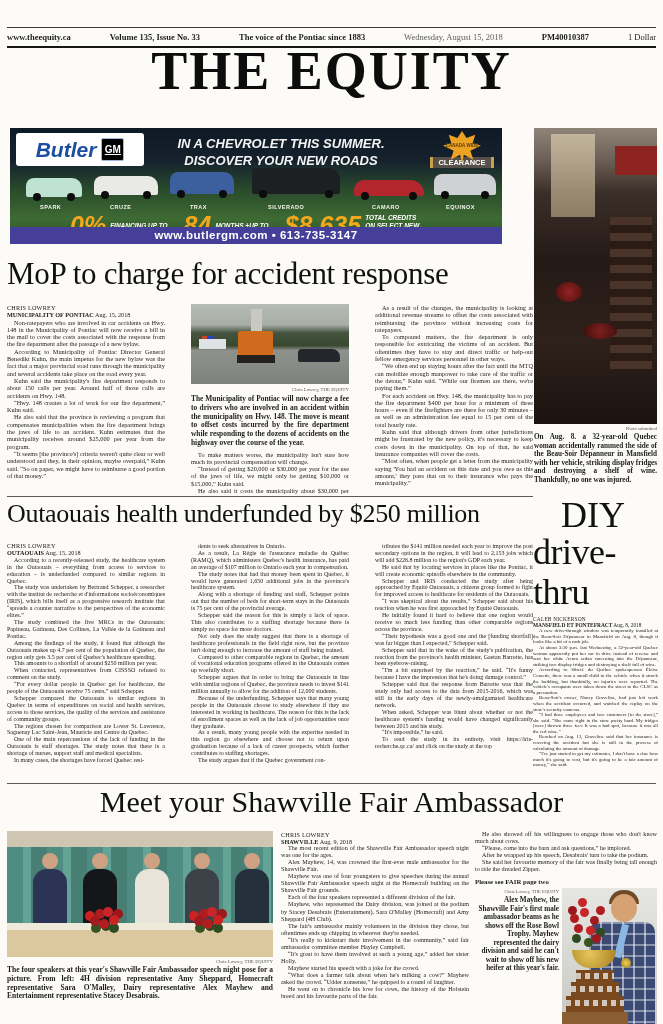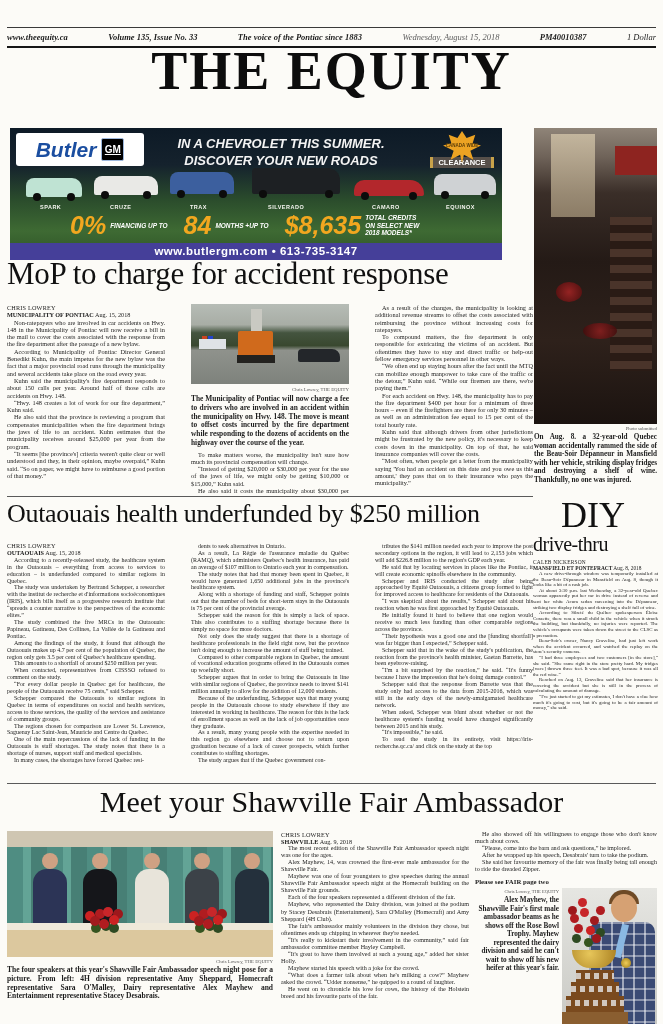--- a/index.html
+++ b/index.html
@@ -3,31 +3,31 @@
 <meta charset="utf-8">
 <style>
   html,body { margin:0; padding:0; background:#e8e8e4; }
   .page { position:relative; width:663px; height:1024px; margin:0 auto; background:#fcfbf7;
           font-family:"Liberation Serif", serif; color:#1c1c1c; overflow:hidden; }
 
   
   .topbar { position:absolute; left:7px; right:7px; top:27px; height:18px;
             border-top:1.5px solid #3a3a3a; border-bottom:2.5px solid #161616;
             display:flex; align-items:center; justify-content:space-between;
-            font-size:8.5px; white-space:nowrap;font-style:italic; }
+            font-size:8.5px; white-space:nowrap; }
   .tb-b { font-weight:bold; }
   .tb-date { color:#5d5d5d; }
 
   
   .masthead { position:absolute; top:46px; left:0; right:0; text-align:center;
               font-size:54px; font-weight:bold; letter-spacing:2px; line-height:0.95;
               font-family:"Liberation Serif", serif; color:#0d0d0d; }
 
   
-  .ad { position:absolute; left:10px; top:128px; width:492px; height:132px; overflow:hidden;
+  .ad { position:absolute; left:10px; top:128px; width:492px; height:116px; overflow:hidden;
         background:linear-gradient(180deg,#0d1a26 0%,#15222d 28%,#2b4d2c 55%,#3e6a33 78%,#2d5226 100%);
         font-family:"Liberation Sans", sans-serif; }
   .ad-logo { position:absolute; top:5px; left:6px; width:128px; height:33px; background:#fff;
              border-radius:3px; display:flex; align-items:center; justify-content:center; gap:5px; }
   .ad-logo .butler { color:#1b4ea0; font-style:italic; font-weight:bold; font-size:21px; }
   .ad-logo .gmbox { width:21px; height:21px; background:#000000; color:#fff; font-weight:bold;
                     font-size:10px; display:flex; align-items:center; justify-content:center;
                     border:1.5px solid #9db7dc; border-radius:2px; text-decoration:underline; }
   .ad-head { position:absolute; top:8px; left:148px; width:246px; text-align:center; color:#f3f3f3;
              font-style:italic; font-weight:bold; font-size:13px; line-height:1.3; text-transform:uppercase; }
@@ -104,21 +104,21 @@
   .pa-police::after { content:""; position:absolute; top:-3px; left:9px; width:5px; height:3px; background:#24c; }
   .photo-acc-credit { font-size:4.8px; color:#555; text-align:right; margin:1px 0; }
   .caption-bold { font-weight:bold; font-size:7.4px; line-height:8.7px; text-align:justify; margin:2px 0 3px 0; }
 
   .rule1 { position:absolute; left:7px; top:496px; width:526px; border-top:1px solid #5a5a5a; }
   .rule2 { position:absolute; left:7px; right:7px; top:783px; border-top:1px solid #5a5a5a; }
 
   
   .diy { position:absolute; left:533px; top:497px; width:125px; height:284px; overflow:hidden; }
   .diy-h1 { font-size:36px; line-height:1.0; color:#111;margin-left:28px; }
-  .diy-h2 { font-size:20px; line-height:1.1; letter-spacing:-0.5px; color:#111; margin-bottom:4px; }
+  .diy-h2 { font-size:36px; line-height:1.1; letter-spacing:-0.5px; color:#111; margin-bottom:4px; }
   .diy .byl,.diy .dl { font-size:5.4px; }
   .diy-body { font-size:4.9px; line-height:5.6px; }
   .diy-body p { margin:0; text-indent:6px; text-align:justify; }
 
   
   .photo-fair { position:absolute; left:7px; top:831px; width:266px; height:126px; overflow:hidden;
                 background:repeating-linear-gradient(90deg,#4f8d82 0 16px,#63a496 16px 24px,#477f75 24px 40px); }
   .pf-top { position:absolute; top:0; left:0; right:0; height:16px; background:#cfc6b2; }
   .pf-table { position:absolute; bottom:0; left:0; right:0; height:34px;
               background:linear-gradient(180deg,#efe9da 0 22%,#dcc89e 22% 100%); }

